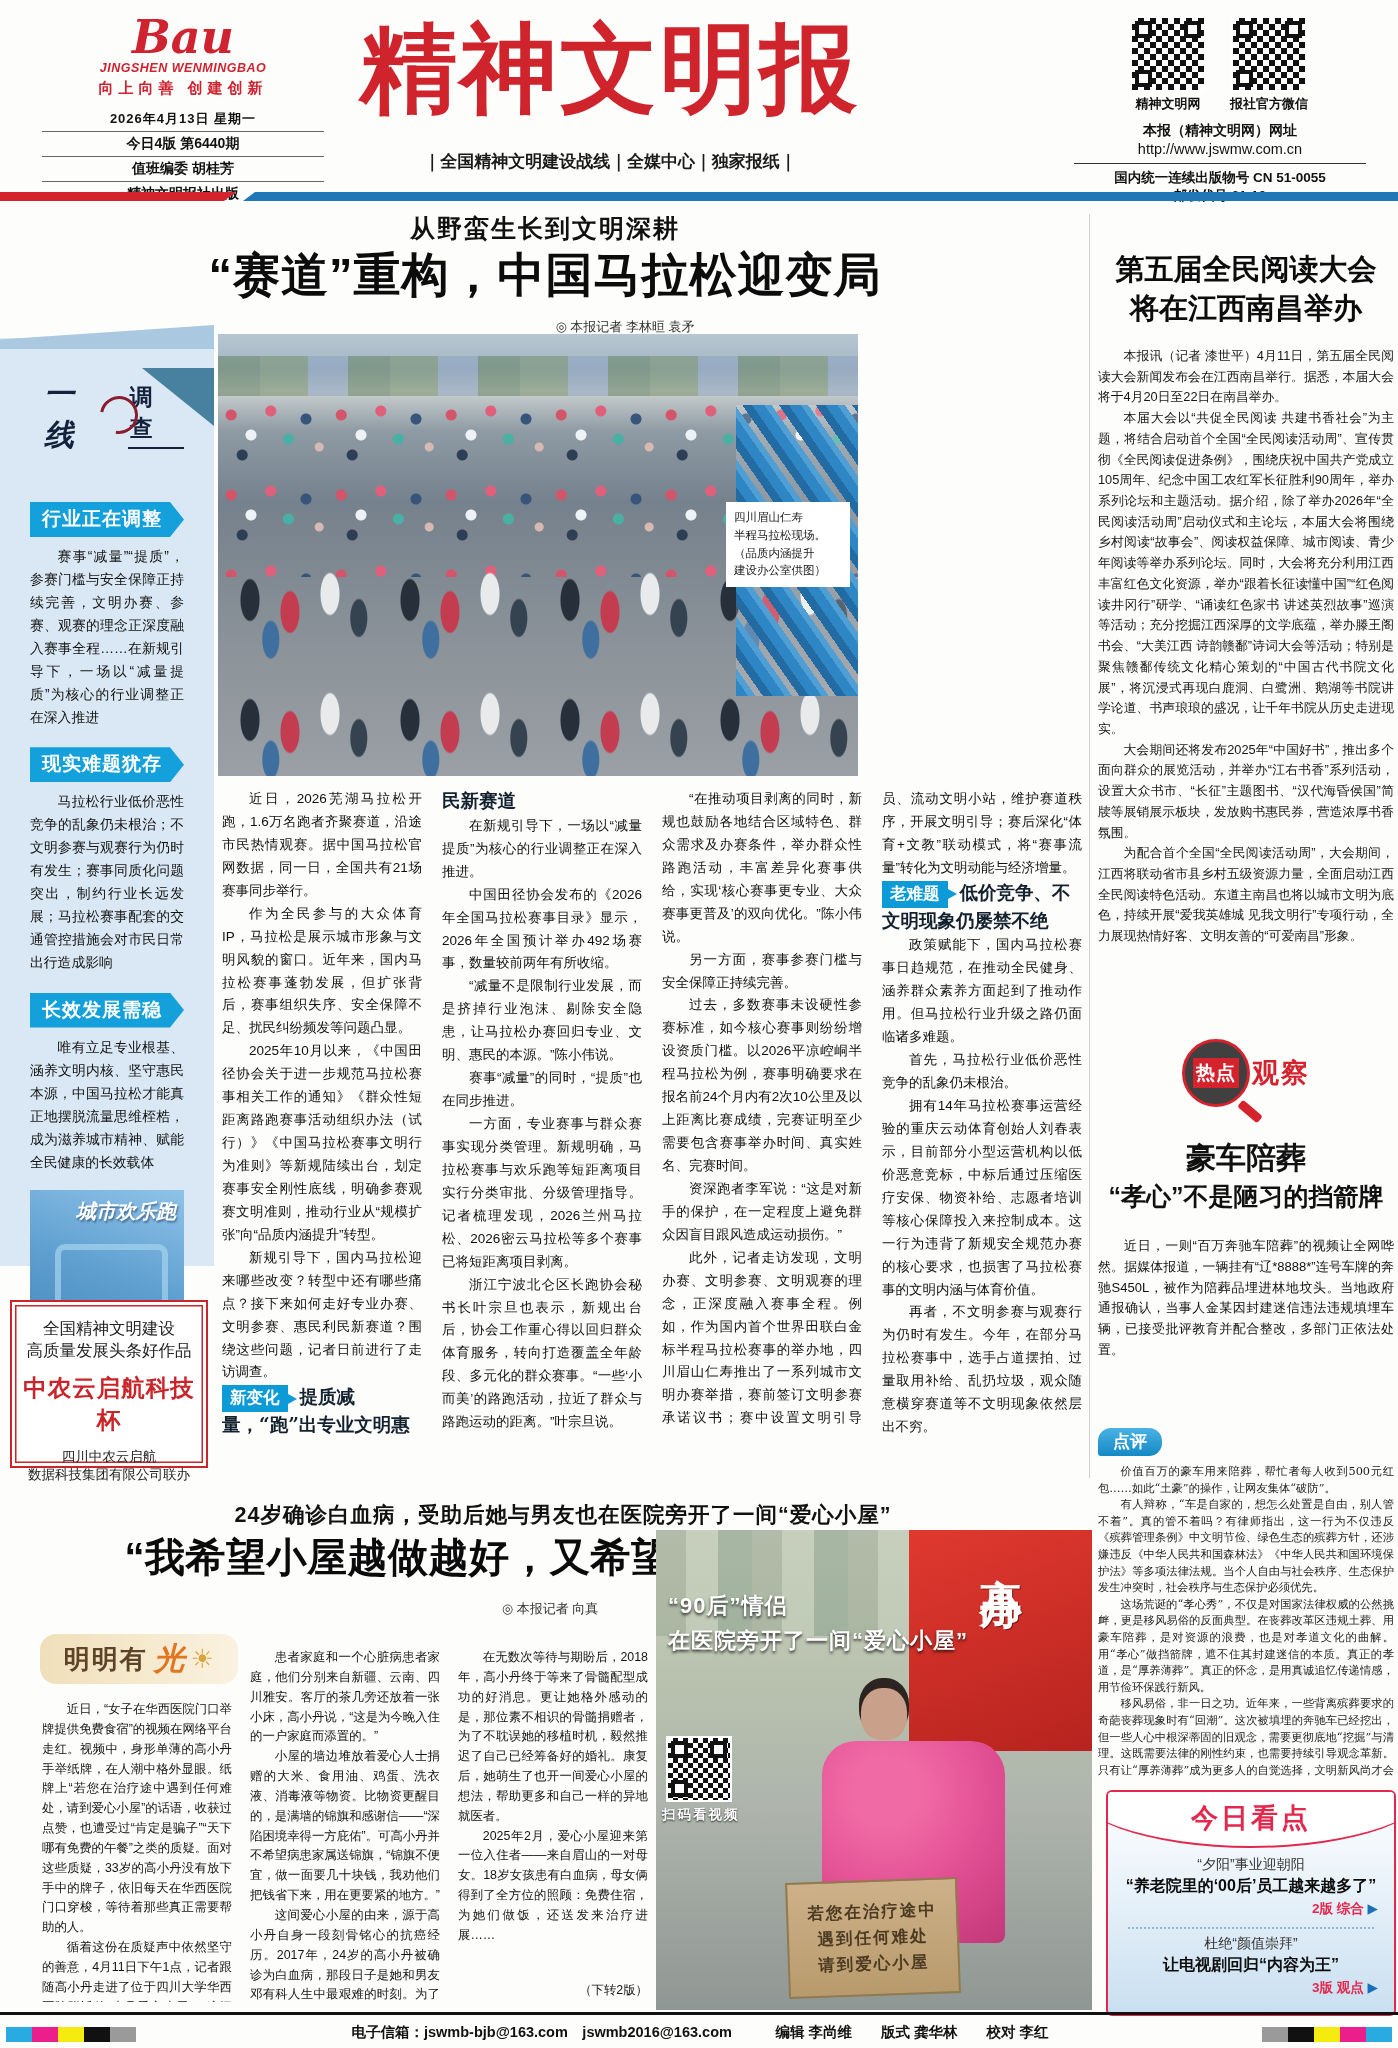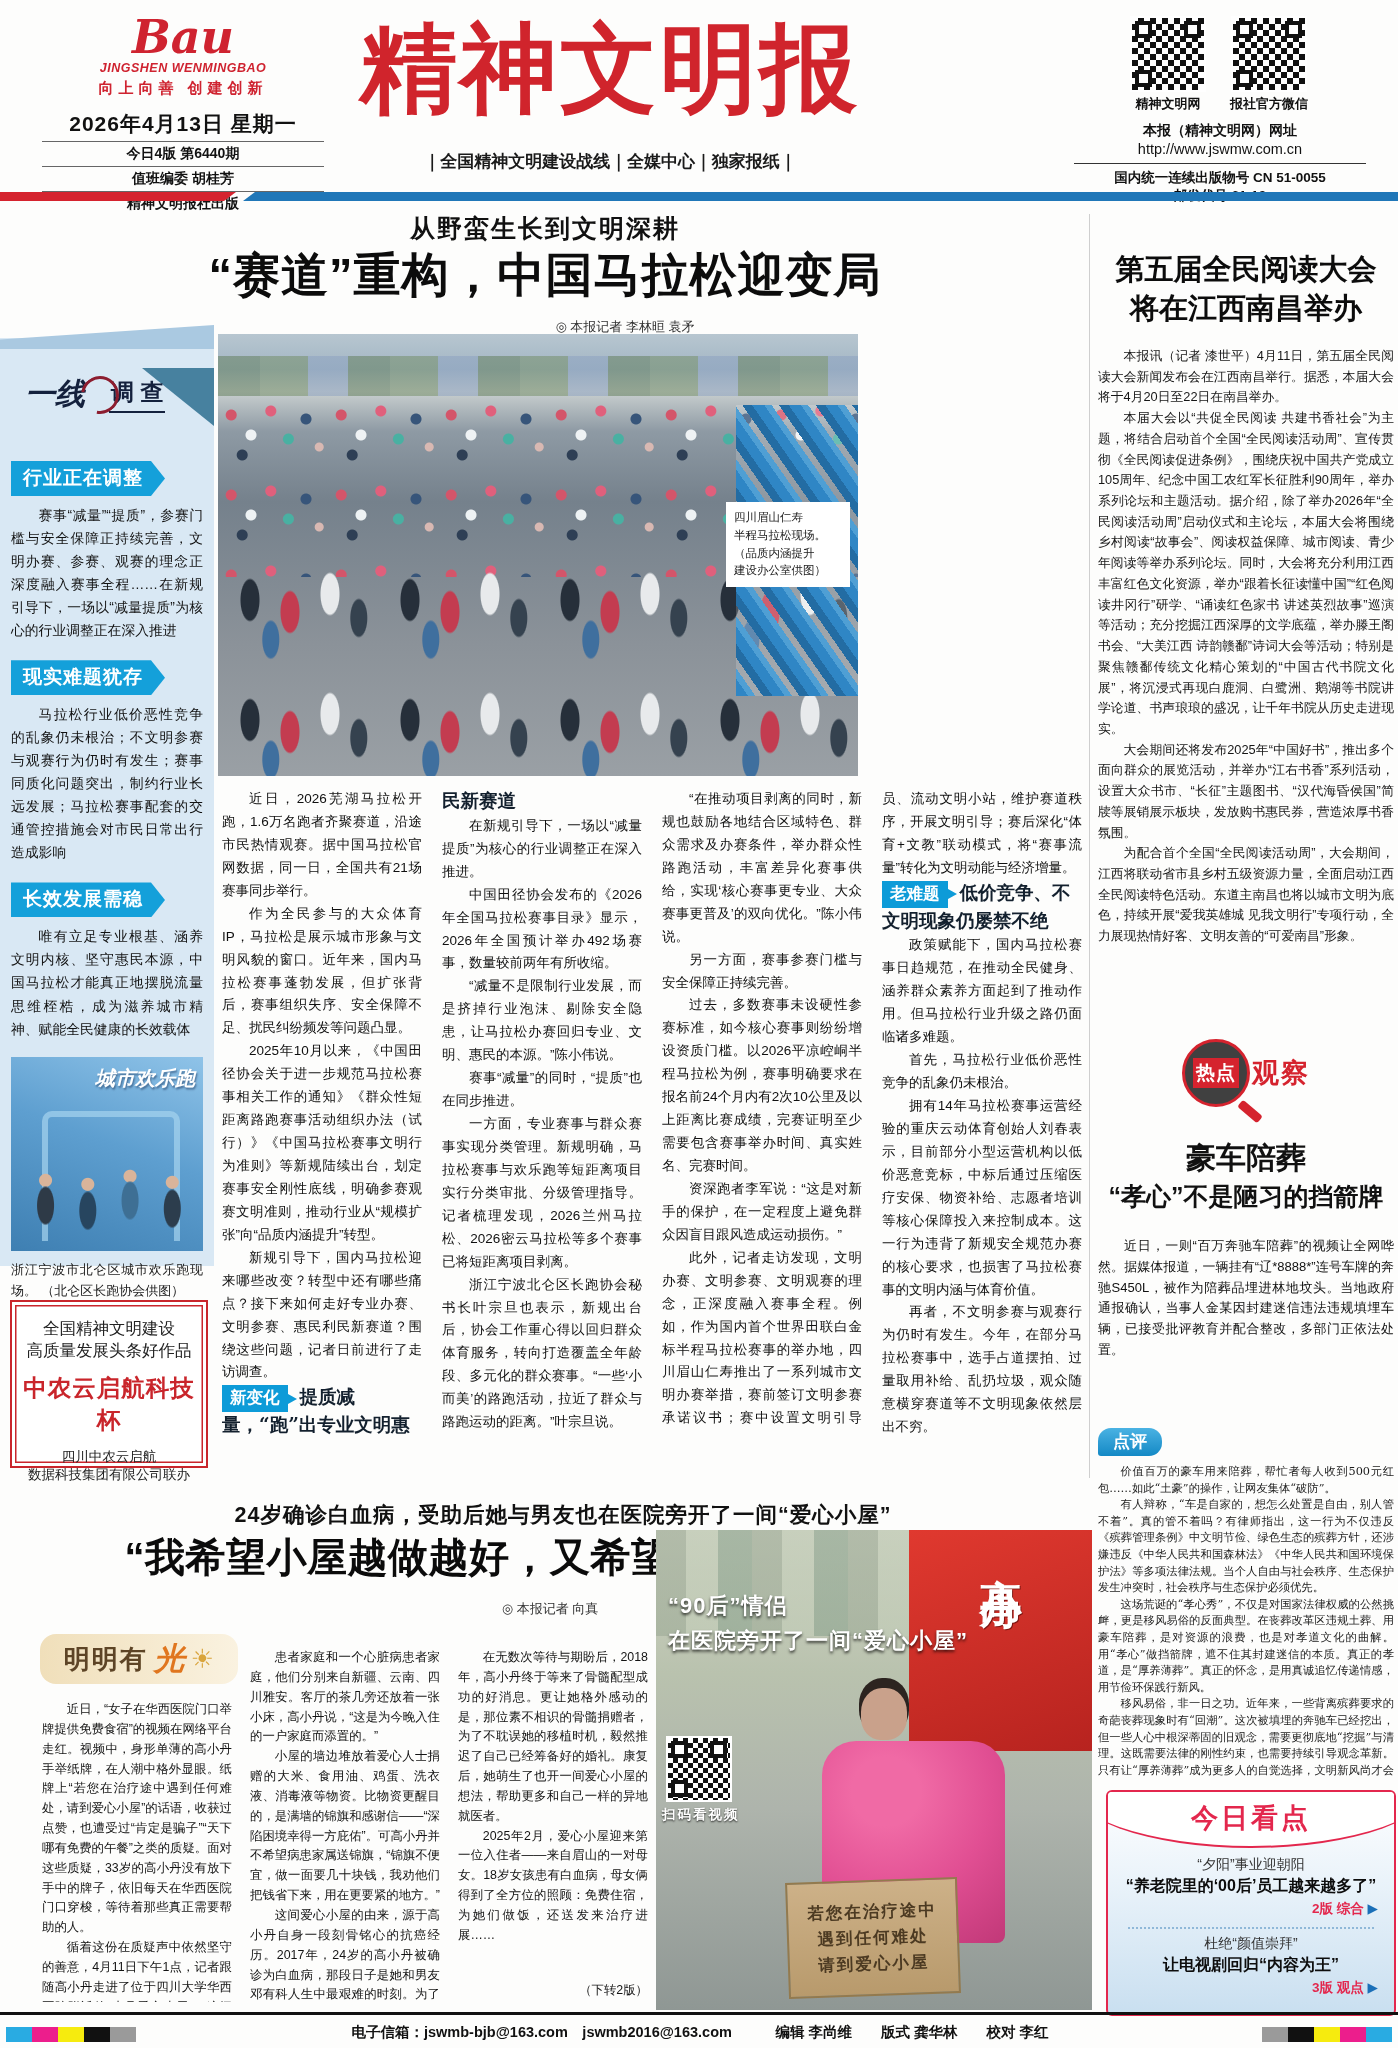--- a/index.html
+++ b/index.html
@@ -7,21 +7,21 @@
   .page{position:relative;width:1398px;height:2048px;margin:0 auto;background:#fdfdfc;overflow:hidden;color:#111;}
   .abs{position:absolute;}
   .jc{text-align:justify;}
   
   .hd-left{left:42px;top:14px;width:282px;text-align:center;color:#cf2330;}
   .logo-script{font-family:"DejaVu Serif",serif;font-style:italic;font-weight:900;font-size:46px;line-height:1;}
   .logo-rom{font-size:12.5px;font-weight:900;font-style:italic;letter-spacing:.5px;margin-top:1px;}
   .logo-slogan{font-size:15px;font-weight:800;letter-spacing:5px;margin-top:4px;}
   .hd-dates{margin-top:9px;color:#111;}
   .hd-row{padding:3px 0;font-size:14px;font-weight:700;border-top:1px solid #666;}
-  .hd-row.first{border-top:none;font-size:21px;font-weight:900;letter-spacing:1px;}
+  .hd-row.first{border-top:none;font-size:13px;font-weight:900;letter-spacing:1px;}
   .masthead{left:320px;top:8px;width:580px;text-align:center;font-family:"DejaVu Serif",serif;font-weight:900;font-size:97px;line-height:1.25;letter-spacing:3px;color:#d0242c;}
   .tagline{left:320px;top:150px;width:580px;text-align:center;font-size:17px;font-weight:800;color:#1a1a1a;}
   .hd-right{left:1050px;top:18px;width:340px;text-align:center;color:#111;}
   .qr-row{display:flex;justify-content:center;gap:26px;}
   .qr{position:relative;width:72px;height:72px;margin:0 auto;background:repeating-conic-gradient(#111 0% 25%,#fff 0% 50%) 0 0/12px 12px;outline:2px solid #fff;}
   .qr::before,.qr::after{content:"";position:absolute;top:3px;width:17px;height:17px;background:#fff;box-shadow:inset 0 0 0 4px #111;}
   .qr::before{left:3px;} .qr::after{right:3px;}
   .qr .qdot{position:absolute;left:3px;bottom:3px;width:17px;height:17px;background:#fff;box-shadow:inset 0 0 0 4px #111;}
   .qr-label{font-size:13px;font-weight:700;margin-top:5px;}
   .site-label{font-size:14px;font-weight:700;margin-top:9px;}
@@ -37,21 +37,21 @@
   
   .rail{left:0;top:338px;width:214px;height:928px;background:#d9e8f4;}
   .rail::before{content:"";position:absolute;left:0;top:-13px;width:100%;height:24px;background:#aac9e1;clip-path:polygon(0 60%,100% 0,100% 100%,0 100%);}
   .rail-tri{position:absolute;right:0;top:30px;width:72px;height:58px;background:#47819f;clip-path:polygon(100% 0,100% 100%,0 0);}
   .yx-badge{display:flex;align-items:center;margin:36px 0 0 14px;position:relative;z-index:2;}
   .yx-cal{font-family:"DejaVu Serif",serif;font-style:italic;font-weight:900;font-size:30px;color:#14213d;}
   .yx-circle{width:32px;height:32px;border:3px solid #8c1d2f;border-radius:50%;border-left-color:transparent;transform:rotate(-35deg);margin:0 -10px 0 -4px;flex:0 0 auto;}
   .yx-rest{font-weight:900;font-size:23px;color:#14213d;border-bottom:2.5px solid #14213d;padding:0 2px 3px;}
   .side-chip{width:fit-content;margin:46px 0 0 0;background:#14a0da;color:#fff;font-weight:800;font-size:19px;padding:4px 22px 5px 12px;clip-path:polygon(0 0,calc(100% - 14px) 0,100% 50%,calc(100% - 14px) 100%,0 100%);letter-spacing:1px;}
   .side-chip.c2,.side-chip.c3{margin-top:18px;}
-  .rail-pad{padding:0 11px;}
+  .rail-pad{padding:0 30px;}
   .side-p{font-size:13.8px;line-height:1.67;text-indent:2em;margin-top:8px;color:#121212;}
   .rail-photo{position:relative;margin:16px 0 0 0;height:194px;background:linear-gradient(200deg,#8fc3e8 0%,#5e9fd0 45%,#3e7fb2 100%);overflow:hidden;}
   .rp-gate{position:absolute;left:16%;top:28%;width:66%;height:64%;border:6px solid #a6d4ef;border-bottom:none;border-radius:10px 10px 0 0;opacity:.7;}
   .rp-banner{position:absolute;top:8px;right:8px;color:#fff;font-weight:900;font-style:italic;font-size:20px;text-shadow:1px 2px 2px rgba(0,20,60,.45);}
   .rp-runners{position:absolute;left:0;bottom:0;width:100%;height:52%;background-image:
     radial-gradient(ellipse 9px 20px at 18% 55%,#2e3a47 0 8px,transparent 9px),
     radial-gradient(ellipse 9px 20px at 40% 60%,#27455f 0 8px,transparent 9px),
     radial-gradient(ellipse 9px 20px at 62% 50%,#3e6f94 0 8px,transparent 9px),
     radial-gradient(ellipse 9px 20px at 84% 58%,#2c3d4d 0 8px,transparent 9px),
     radial-gradient(circle 7px at 18% 30%,#d9b49a 0 6px,transparent 7px),

